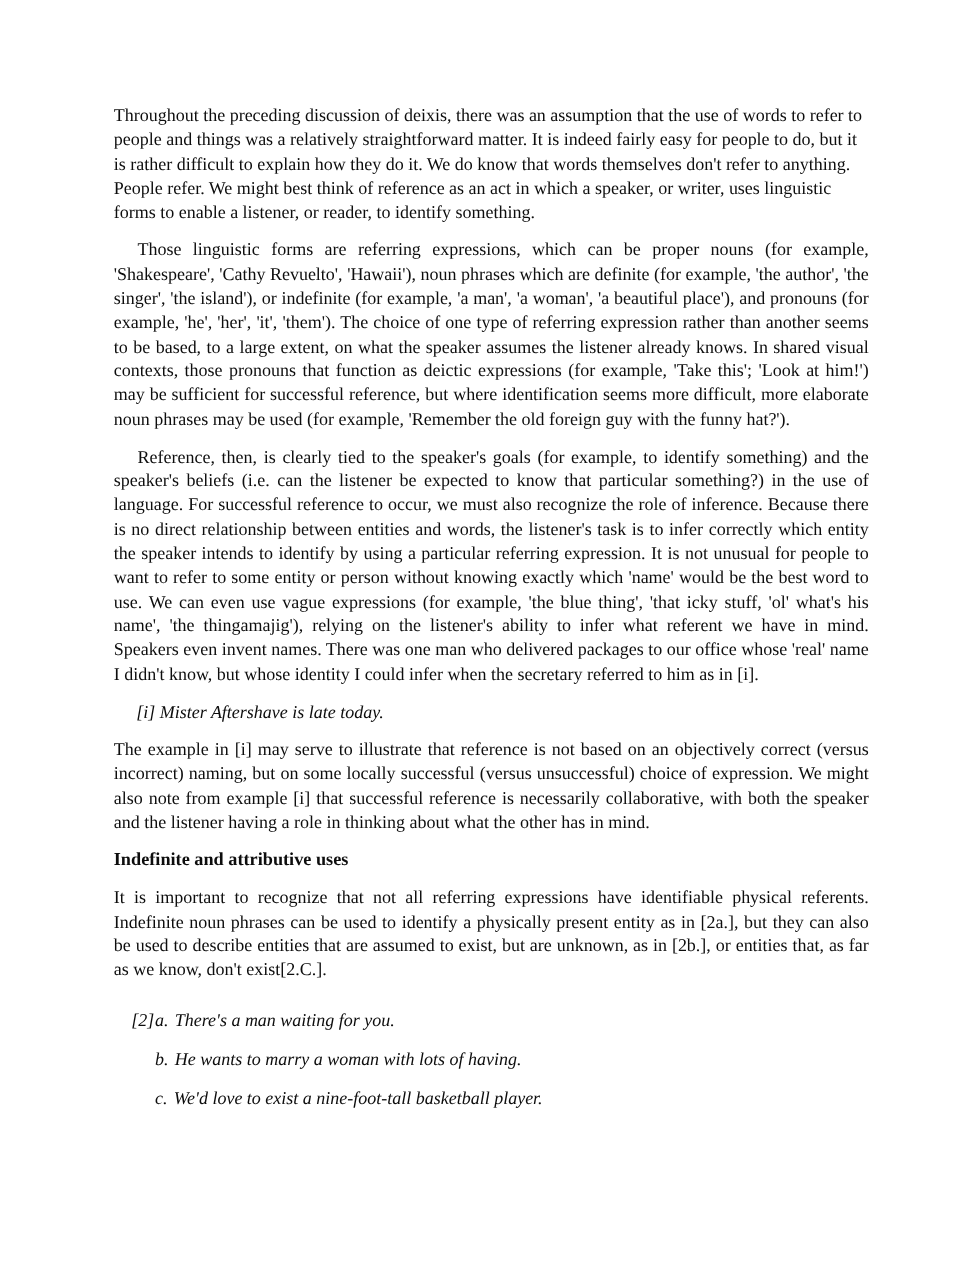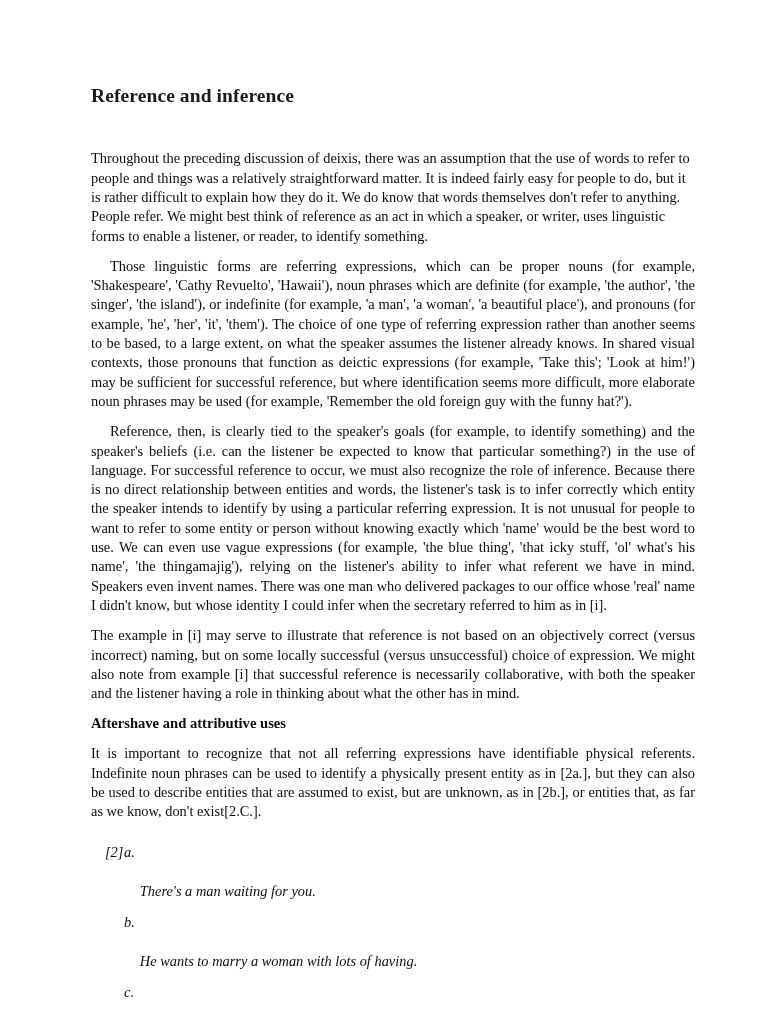--- a/index.html
+++ b/index.html
@@ -84,44 +84,43 @@
     flex: 0 0 33px;
     padding-left: 14px;
     box-sizing: border-box;
   }
   .example-row .ex-letter {
     flex: 0 0 auto;
     padding-right: 5px;
   }
   .example-row .ex-text {
     flex: 1 1 auto;
-    margin-top: 39px;
   }
   .spacer-before-examples {
     height: 10px;
   }
 </style>
 </head>
 <body>
 
 <div class="page">
   <div class="content">
 
-    <h1 class="doc-title">Reference and inference</h1>
 
     <p class="body-para ragged">Throughout the preceding discussion of deixis, there was an assumption that the use of words to refer to people and things was a relatively straightforward matter. It is indeed fairly easy for people to do, but it is rather difficult to explain how they do it. We do know that words themselves don't refer to anything. People refer. We might best think of reference as an act in which a speaker, or writer, uses linguistic forms to enable a listener, or reader, to identify something.</p>
 
     <p class="body-para indented">Those linguistic forms are referring expressions, which can be proper nouns (for example, 'Shakespeare', 'Cathy Revuelto', 'Hawaii'), noun phrases which are definite (for example, 'the author', 'the singer', 'the island'), or indefinite (for example, 'a man', 'a woman', 'a beautiful place'), and pronouns (for example, 'he', 'her', 'it', 'them'). The choice of one type of referring expression rather than another seems to be based, to a large extent, on what the speaker assumes the listener already knows. In shared visual contexts, those pronouns that function as deictic expressions (for example, 'Take this'; 'Look at him!') may be sufficient for successful reference, but where identification seems more difficult, more elaborate noun phrases may be used (for example, 'Remember the old foreign guy with the funny hat?').</p>
 
     <p class="body-para indented">Reference, then, is clearly tied to the speaker's goals (for example, to identify something) and the speaker's beliefs (i.e. can the listener be expected to know that particular something?) in the use of language. For successful reference to occur, we must also recognize the role of inference. Because there is no direct relationship between entities and words, the listener's task is to infer correctly which entity the speaker intends to identify by using a particular referring expression. It is not unusual for people to want to refer to some entity or person without knowing exactly which 'name' would be the best word to use. We can even use vague expressions (for example, 'the blue thing', 'that icky stuff, 'ol' what's his name', 'the thingamajig'), relying on the listener's ability to infer what referent we have in mind. Speakers even invent names. There was one man who delivered packages to our office whose 'real' name I didn't know, but whose identity I could infer when the secretary referred to him as in [i].</p>
 
+    <p class="example-line example-single">[i] Mister Aftershave is late today.</p>
 
     <p class="body-para">The example in [i] may serve to illustrate that reference is not based on an objectively correct (versus incorrect) naming, but on some locally successful (versus unsuccessful) choice of expression. We might also note from example [i] that successful reference is necessarily collaborative, with both the speaker and the listener having a role in thinking about what the other has in mind.</p>
 
-    <h2 class="sub-heading">Aftershave and attributive uses</h2>
+    <h2 class="sub-heading">Indefinite and attributive uses</h2>
 
     <p class="body-para">It is important to recognize that not all referring expressions have identifiable physical referents. Indefinite noun phrases can be used to identify a physically present entity as in [2a.], but they can also be used to describe entities that are assumed to exist, but are unknown, as in [2b.], or entities that, as far as we know, don't exist[2.C.].</p>
 
     <div class="spacer-before-examples"></div>
 
     <div class="example-block">
 
       <div class="example-row">
         <span class="ex-num">[2]</span>
         <span class="ex-letter">a.</span>

